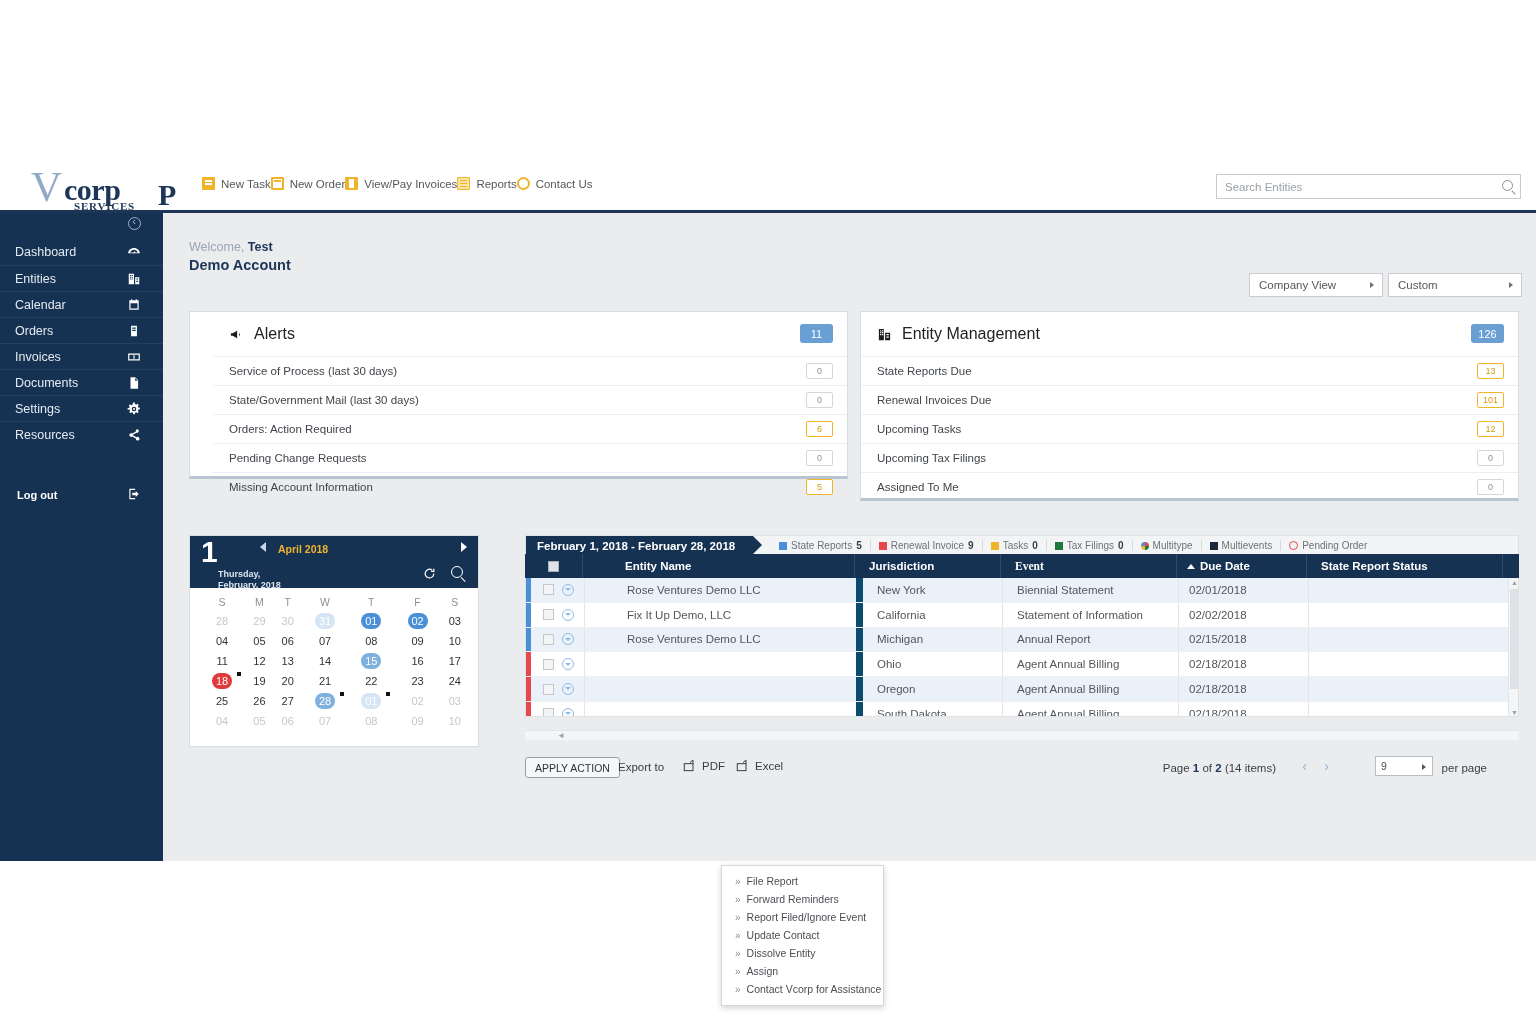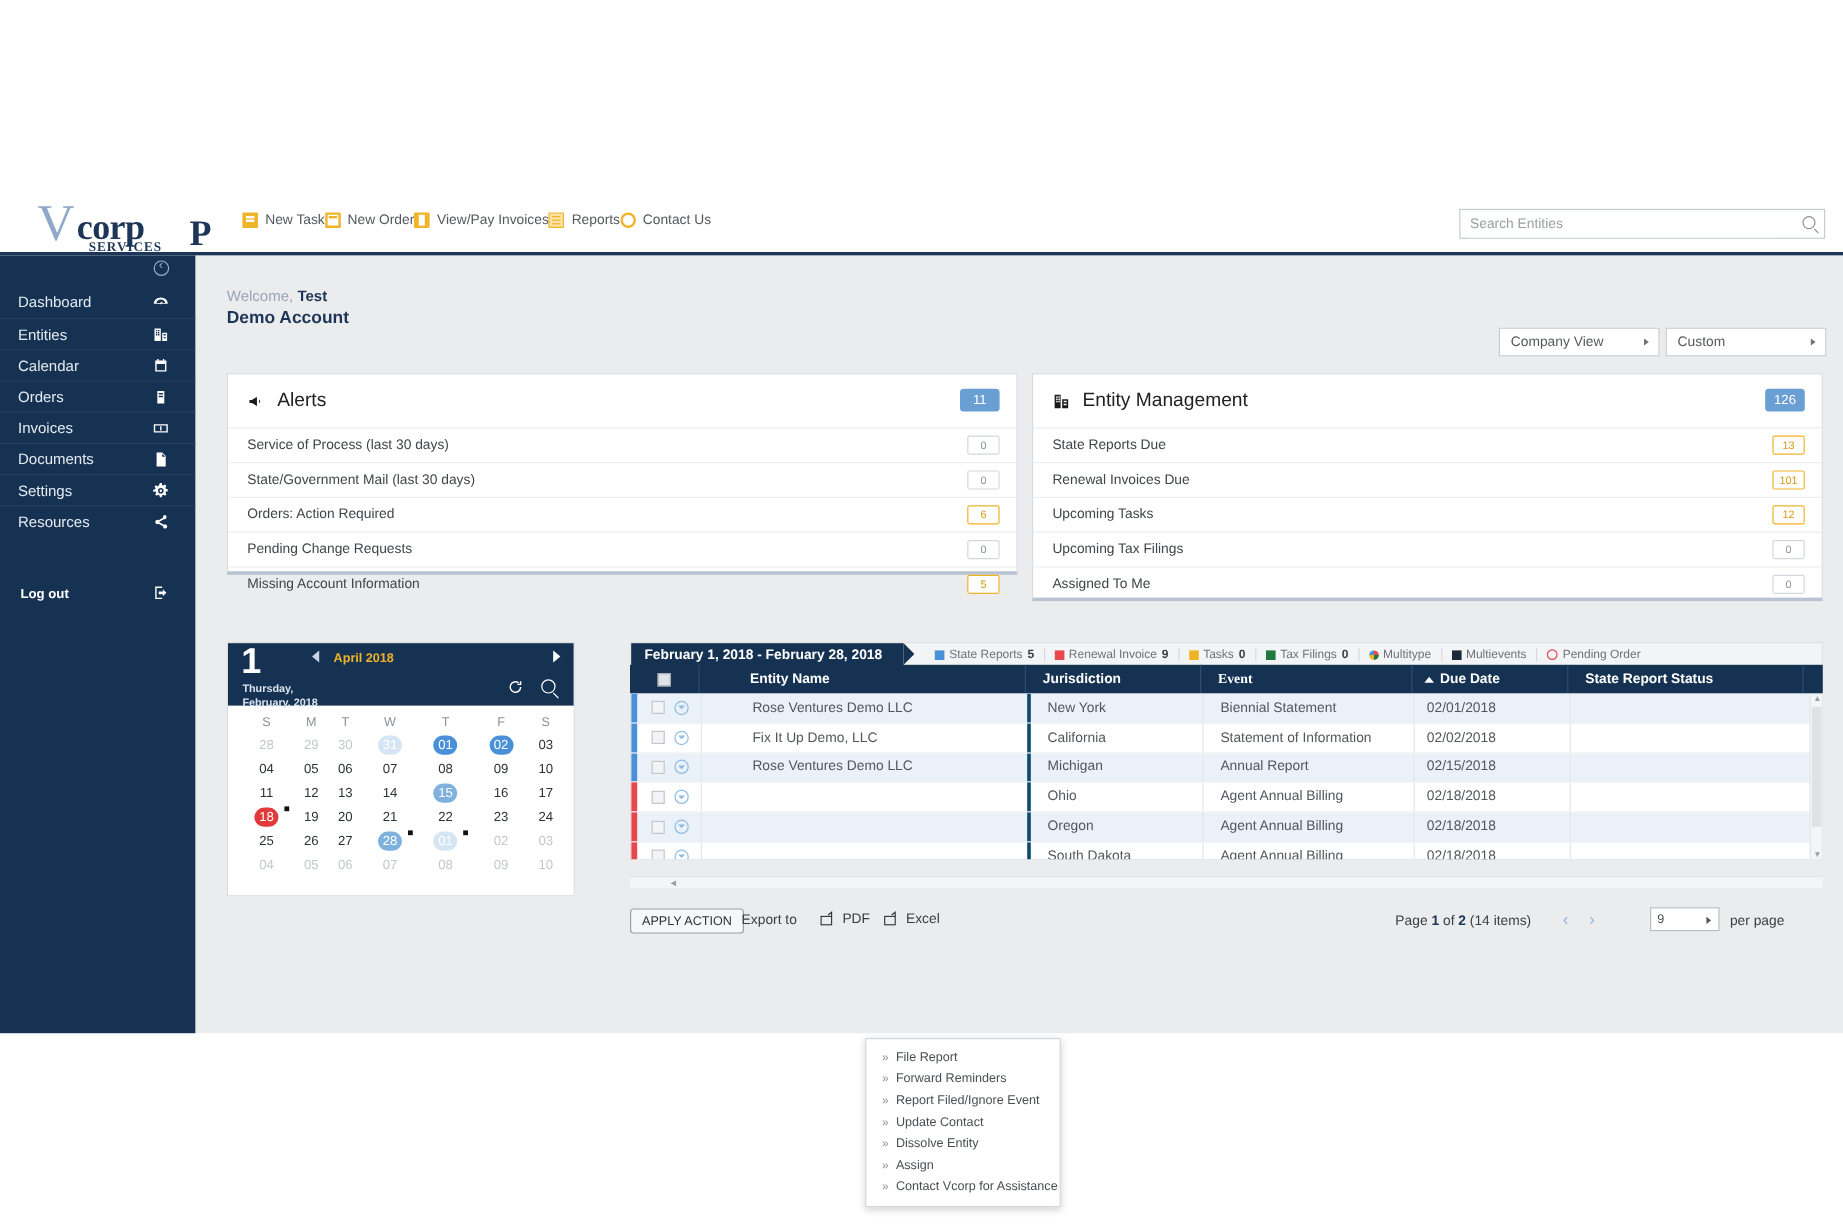--- a/index.html
+++ b/index.html
@@ -52,38 +52,38 @@
   .welcome { position:absolute; left:26px; top:27px; font-size:12.5px; color:#9aa6b5; }
   .welcome b { color:#1d3557; }
   .acct { position:absolute; left:26px; top:44px; font-size:14.5px; font-weight:bold; color:#1d3557; }
 
   .viewsel { position:absolute; top:60px; right:14px; display:flex; gap:5px; }
   .vsel { width:134px; height:24px; background:#fff; border:1px solid #c8ccd0; font-size:11.5px; color:#55585c; display:flex; align-items:center; padding-left:9px; position:relative; cursor:pointer; }
   .vsel .car { position:absolute; right:8px; top:8px; width:0;height:0;border-left:4px solid #6b7178;border-top:3.5px solid transparent;border-bottom:3.5px solid transparent; }
 
   
   .panel { position:absolute; background:#ffffff; border:1px solid #d9dde1; border-bottom:3px solid #b9c4d2; }
-  #alerts { left:26px; top:98px; width:659px; height:168px; }
+  #alerts { left:26px; top:98px; width:659px; height:168px;padding-left:23px; }
   #entmgmt { left:697px; top:98px; width:659px; height:190px; }
   .p-head { height:44px; position:relative; display:flex; align-items:center; padding-left:16px; }
   .p-title { font-size:16px; color:#222; margin-left:10px; }
   .p-badge { position:absolute; right:14px; top:12px; min-width:33px; height:19px; background:#6a9fd4; color:#fff; border-radius:3px; font-size:11px; display:flex; align-items:center; justify-content:center; padding:0 6px;}
   .p-row { height:29px; border-top:1px solid #eceef0; display:flex; align-items:center; padding-left:16px; position:relative; font-size:11.5px; color:#41454a;}
   .p-row:first-of-type{ border-top:1px solid #eceef0;}
   .r-badge { position:absolute; right:14px; top:6px; min-width:27px; height:16px; border:1px solid #d4d8dc; color:#8e949a; background:#fff; border-radius:2px; font-size:9px; display:flex;align-items:center;justify-content:center; padding:0 4px;}
   .r-badge.warn { border-color:#f0b429; color:#d79a10; }
 
   .ico-megaphone { width:15px;height:15px; position:relative;}
   .ico-building { width:15px;height:15px;}
 
   
   #calendar { position:absolute; left:26px; top:322px; width:290px; height:212px; background:#fff; border:1px solid #d9dde1; }
   .cal-head { height:52px; background:#163253; position:relative; }
   .cal-bignum { position:absolute; left:11px; top:1px; font-size:30px; font-weight:bold; color:#fff; line-height:1;}
-  .cal-dow { position:absolute; left:12px; top:33px; font-size:9px; font-weight:bold; color:#dbe4ee; line-height:11px;}
+  .cal-dow { position:absolute; left:28px; top:33px; font-size:9px; font-weight:bold; color:#dbe4ee; line-height:11px;}
   .cal-mon { position:absolute; left:88px; top:7px; font-size:10.5px; font-weight:bold; color:#f0b429; }
   .cal-prev { position:absolute; left:70px; top:6px; width:0;height:0;border-right:6px solid #c9d6e3;border-top:5px solid transparent;border-bottom:5px solid transparent; cursor:pointer;}
   .cal-next { position:absolute; right:11px; top:6px; width:0;height:0;border-left:6px solid #ffffff;border-top:5px solid transparent;border-bottom:5px solid transparent; cursor:pointer;}
   .cal-refresh { position:absolute; right:42px; top:30px; width:13px;height:13px; cursor:pointer;}
   .cal-search { position:absolute; right:15px; top:30px; width:12px;height:12px;border:1.4px solid #fff;border-radius:50%;cursor:pointer;}
   .cal-search:after{content:"";position:absolute;right:-4px;bottom:-3px;width:6px;height:1.4px;background:#fff;transform:rotate(45deg);}
   .cal-grid { padding:4px 9px 6px 9px; }
   .cal-grid table { width:100%; border-collapse:collapse; }
   .cal-grid th { font-size:10.5px; color:#8b9198; font-weight:normal; height:19px; }
   .cal-grid td { height:20px; text-align:center; font-size:11px; color:#2e3338; position:relative; }
@@ -120,21 +120,21 @@
 
   .tbody { position:absolute; left:0; top:43px; width:994px; height:139px; background:#fff; border:1px solid #dfe2e5; border-top:0; overflow:hidden;}
   .trow { height:24.8px; display:flex; align-items:center; position:relative; border-bottom:1px solid #eef0f2; font-size:11.5px; color:#53575c;}
   .trow.alt { background:#eaf1f8; }
   .bar { position:absolute; left:0; top:0; width:5px; height:100%; }
   .bar.blue { background:#4a90d9; }
   .bar.red { background:#e8484c; }
   .td { height:100%; display:flex; align-items:center; }
   .td.c0 { width:58px; justify-content:center; gap:8px; padding-left:6px; }
   .td.c1 { width:272px; padding-left:42px; border-left:1px solid #e4e7ea;}
-  .td.c2 { width:146px; padding-left:14px; border-left:3px solid #0c4a6e;}
+  .td.c2 { width:146px; padding-left:14px; border-left:7px solid #0c4a6e;}
   .td.c3 { width:176px; padding-left:14px; border-left:1px solid #e4e7ea;}
   .td.c4 { width:130px; padding-left:10px; border-left:1px solid #e4e7ea;}
   .td.c5 { width:196px; padding-left:14px; border-left:1px solid #e4e7ea;}
   .rchk { width:11px;height:11px;background:#f2f4f6;border:1px solid #c3c8cd; position:relative;}
   .rcar { width:12px;height:12px;border:1.2px solid #8fbce4; border-radius:50%; position:relative;}
   .rcar:after{content:"";position:absolute;left:2.6px;top:3.4px;width:0;height:0;border-top:3.5px solid #8fbce4;border-left:3px solid transparent;border-right:3px solid transparent;}
 
   .vscroll { position:absolute; right:1px; top:44px; width:10px; height:137px; background:#f4f5f6; border-left:1px solid #e2e5e8;}
   .vscroll .thumb { position:absolute; left:1px; top:10px; width:8px; height:100px; background:#dfe2e5;}
   .vscroll .ar { position:absolute; left:2px; font-size:7px; color:#9aa0a6; }

